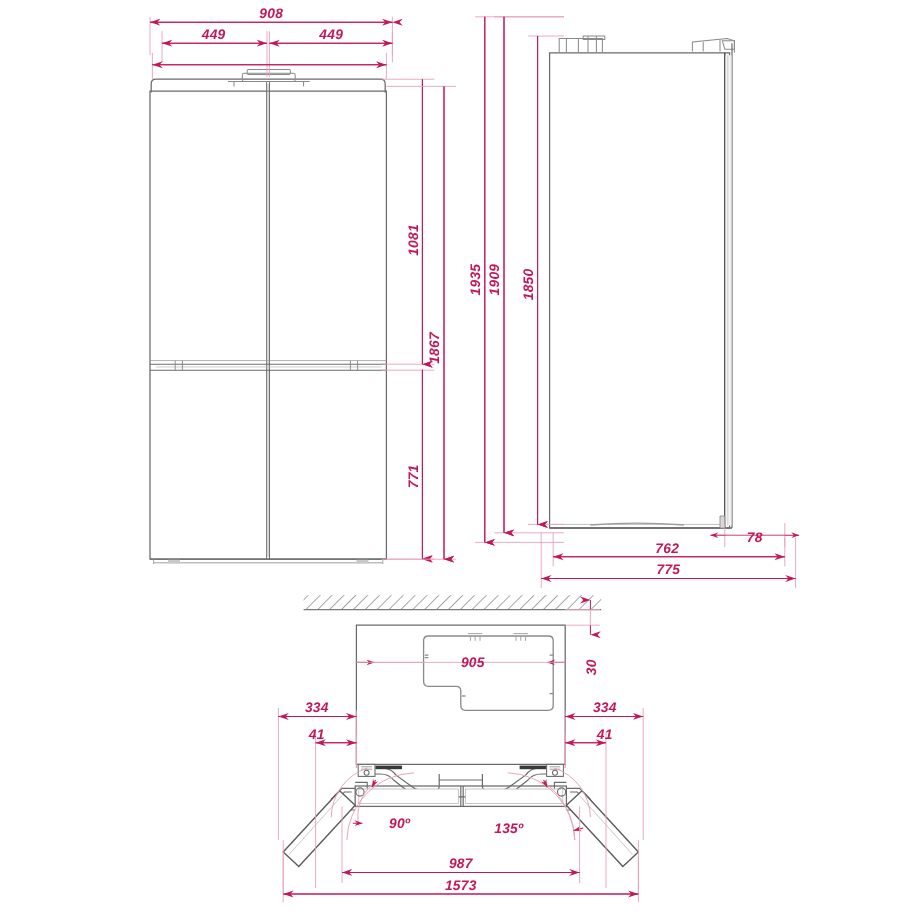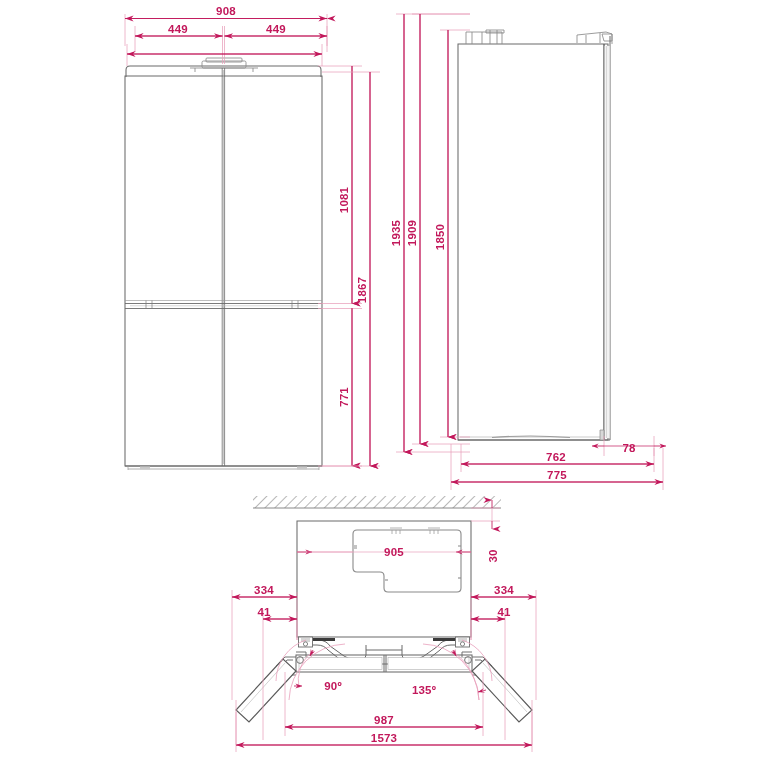--- a/index.html
+++ b/index.html
@@ -2,21 +2,21 @@
 <html><head>
 <meta charset="utf-8">
 <title>Appliance Dimension Drawing</title>
 <style>
   html,body{margin:0;padding:0;background:#ffffff;}
   body{
     width:768px;height:768px;overflow:hidden;
     font-family:"Liberation Sans", sans-serif;
     -webkit-font-smoothing:antialiased;
   }
-  #sheet{position:relative;width:768px;height:768px;background:#fff;}
+  #sheet{position:relative;width:768px;height:768px;background:#fff;font-style:italic;}
   #sheet svg{display:block;width:768px;height:768px;}
   .dimtext{
     font-family:"Liberation Sans", sans-serif;
     font-size:11.5px;
     font-weight:700;
     letter-spacing:0.2px;
   }
 </style>
 </head>
 <body>

